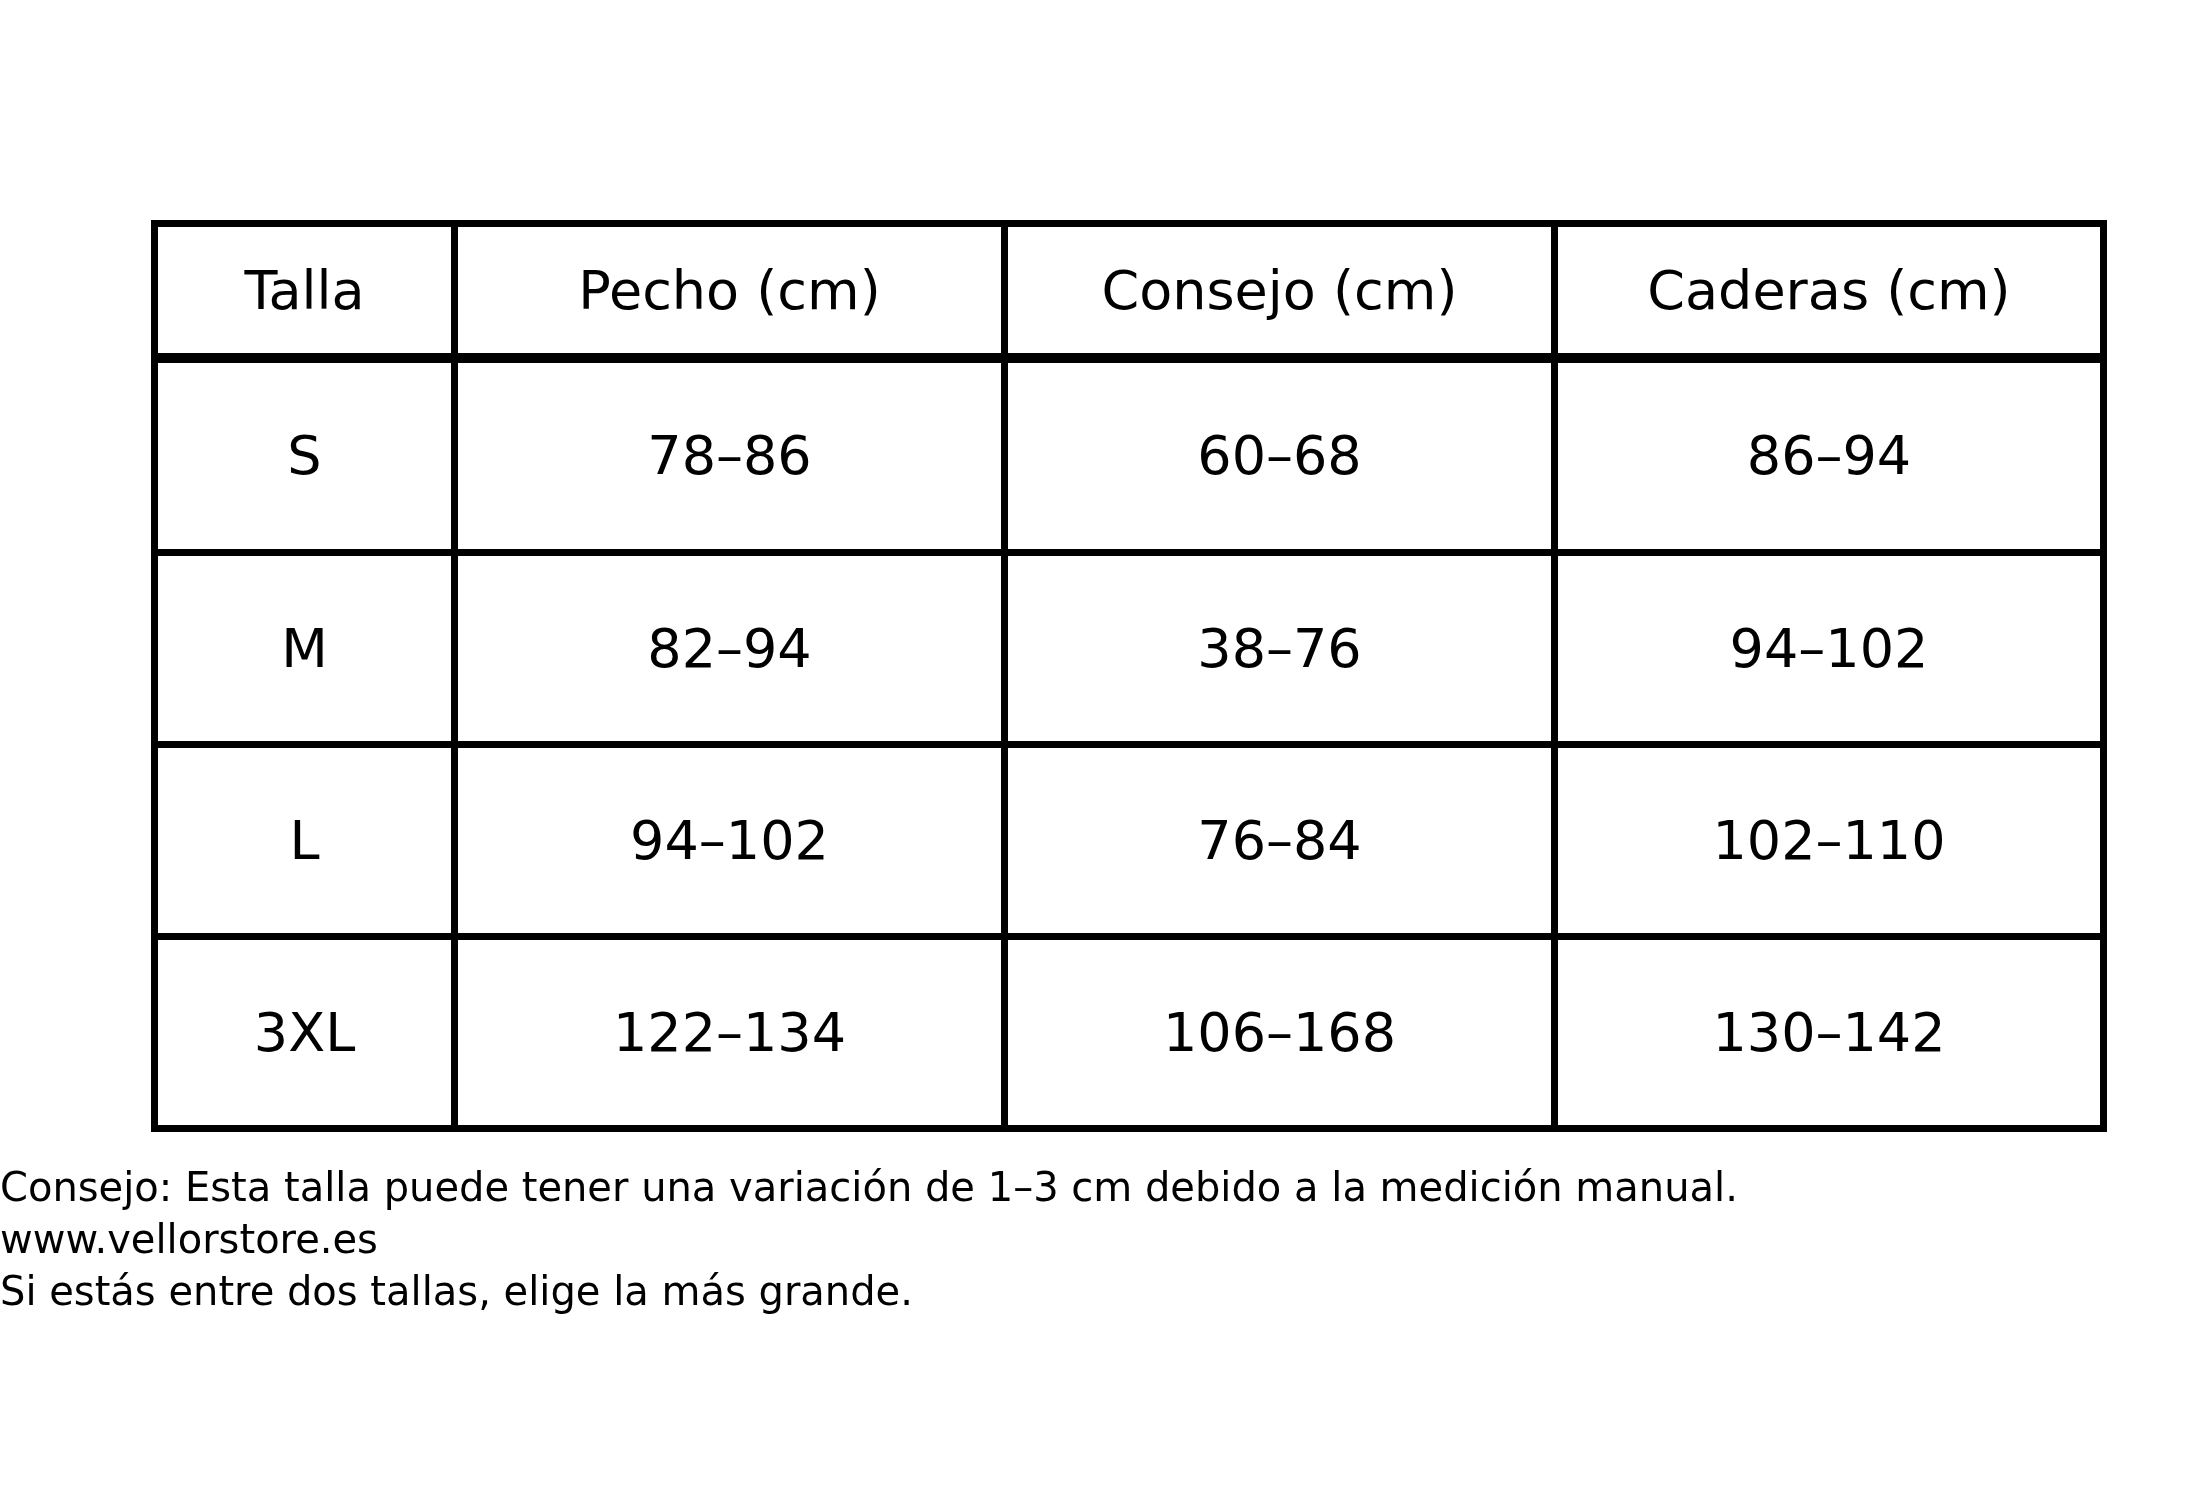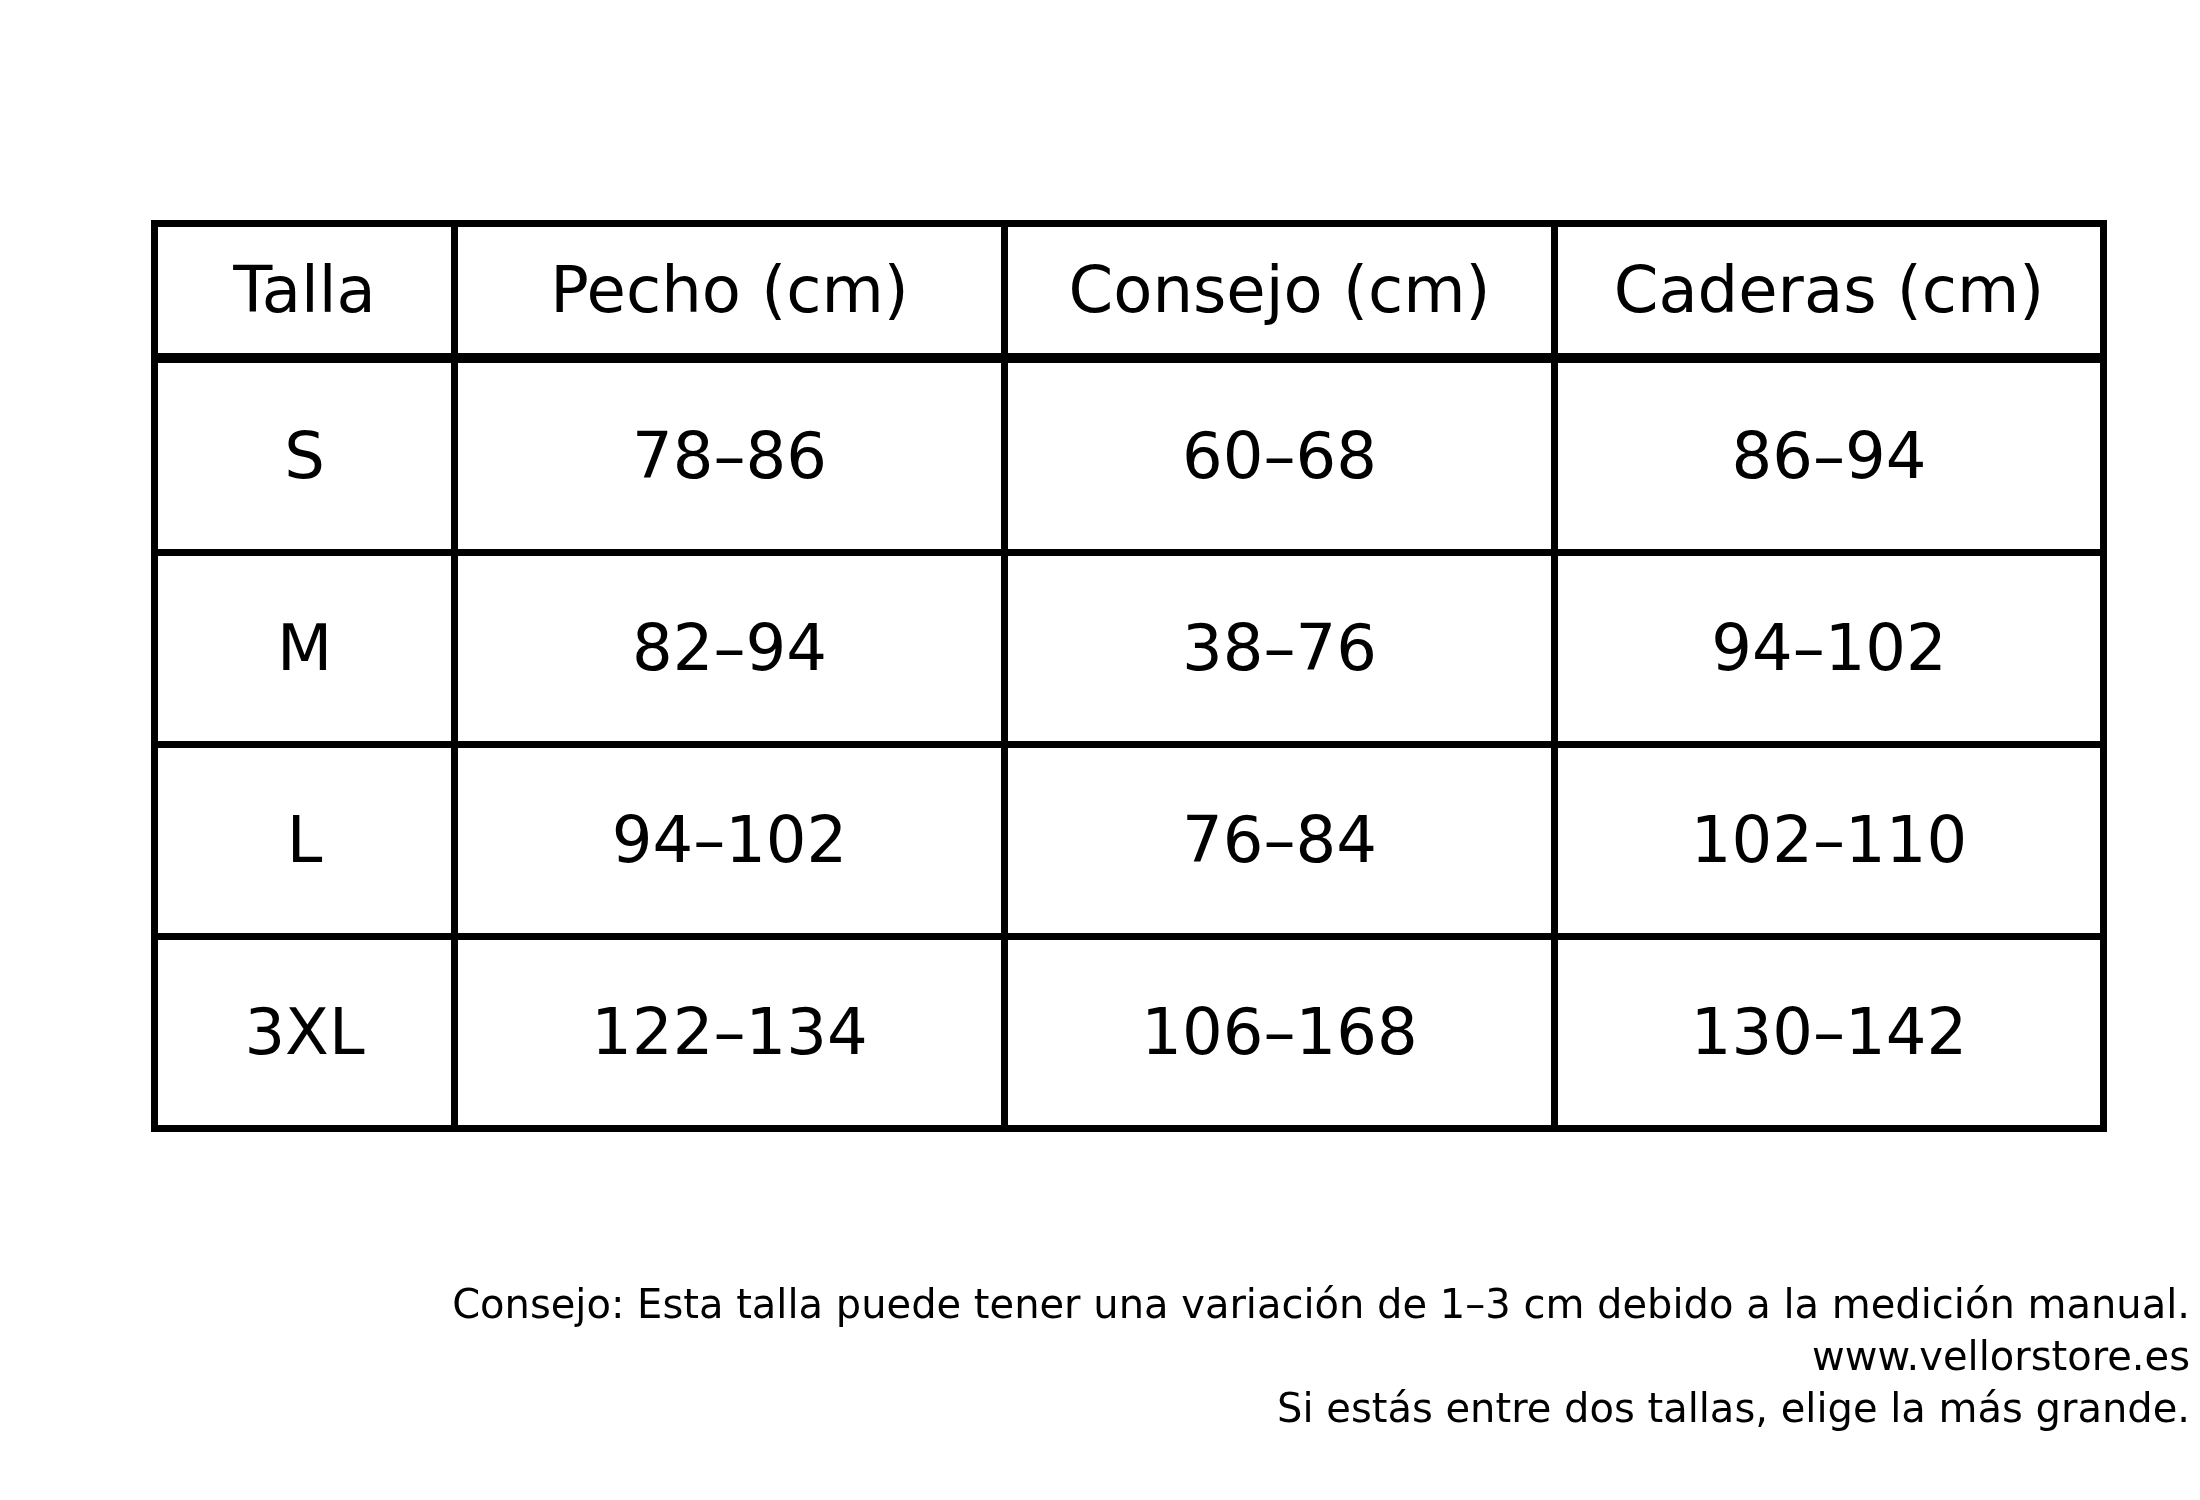--- a/index.html
+++ b/index.html
@@ -23,42 +23,42 @@
     height: 912px;
     border-collapse: collapse;
     table-layout: fixed;
     background: #ffffff;
   }
   .size-table th,
   .size-table td {
     border: 7px solid #000000;
     text-align: center;
     vertical-align: middle;
-    font-size: 64px;
+    font-size: 54px;
     font-weight: 400;
     padding: 0;
     white-space: nowrap;
   }
   .size-table thead th {
     border-bottom-width: 10px;
     height: 126px;
   }
   .size-table tbody td {
     height: 122px;
   }
   .col-size   { width: 300px; }
   .col-chest  { width: 550px; }
   .col-waist  { width: 550px; }
   .col-hips   { width: 549px; }
   .footer-note {
     position: absolute;
     left: 0;
-    top: 1278px;
+    top: 1161px;
     width: 2190px;
-    text-align: right;
+    text-align: left;
     font-size: 40px;
     line-height: 52px;
     color: #000000;
   }
 </style>
 </head>
 <body>
 
 <table class="size-table">
   <colgroup>

